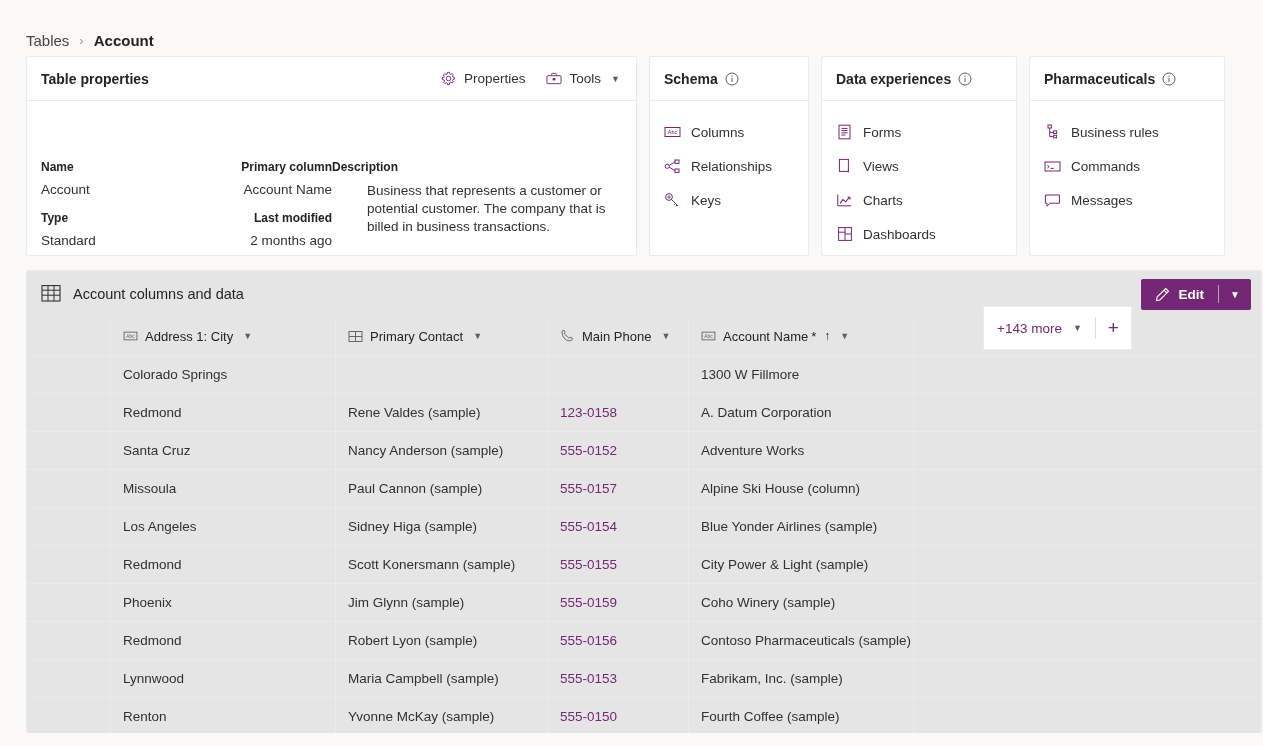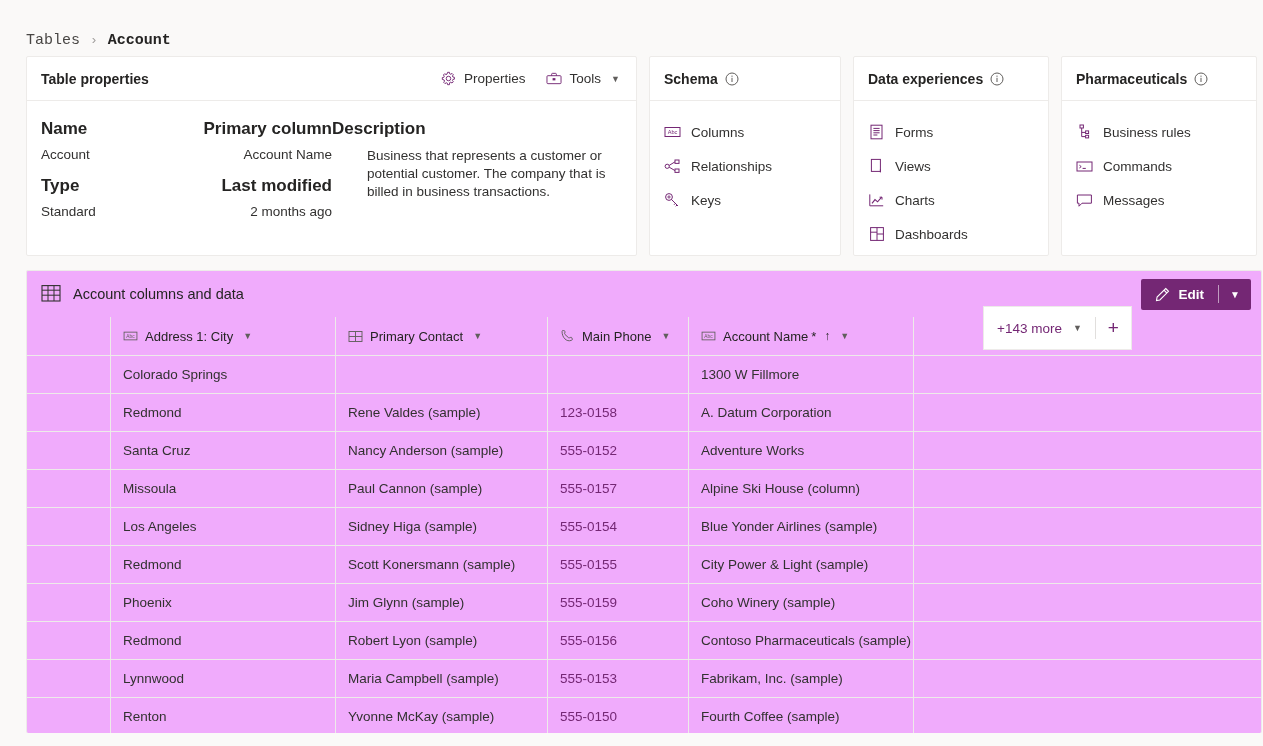--- a/index.html
+++ b/index.html
@@ -7,41 +7,41 @@
     width: 1263px; height: 746px;
     background: #faf9f8;
     font-family: "Liberation Sans", sans-serif;
     color: #323130;
     overflow: hidden;
   }
 
   
   .breadcrumb {
     display: flex; align-items: center; gap: 10px;
-    padding: 24px 0 0 26px; height: 56px; font-family: Liberation Mono, monospace;
+    padding: 24px 0 0 26px; height: 56px;
   }
   .bc-link {
     font-size: 15px; color: #484644; cursor: pointer;
   }
   .bc-sep { font-size: 13px; color: #a19f9d; }
   .bc-current { font-size: 15px; font-weight: 600; color: #252423; }
 
   
   .cards {
     display: flex; gap: 12px; padding: 0 0 0 26px; align-items: stretch;
   }
   .card {
     background: #fff;
     border: 1px solid #edebe9;
     border-radius: 2px;
     height: 200px;
     display: flex; flex-direction: column;
   }
-  .card.props { width: 611px; }
-  .card.schema { width: 192px; }
+  .card.props { width: 611px; gap: 41px; }
+  .card.schema { width: 160px; }
   .card.dataexp { width: 196px; }
   .card.custom { width: 196px; }
 
   .card-head {
     height: 44px; flex: none;
     display: flex; align-items: center;
     padding: 0 14px;
     border-bottom: 1px solid #edebe9;
   }
   .card-title {
@@ -58,39 +58,39 @@
     padding: 3px 2px;
   }
   .chev { font-size: 9px; color: #605e5c; margin-left: 3px; }
 
   
   .props-body { display: flex; padding: 18px 14px 0 14px; }
   .pcol { }
   .pcol.c1 { width: 146px; }
   .pcol.c2 { width: 145px; text-align: right; }
   .pcol.c3 { width: 290px; }
-  .plabel { font-size: 17px; font-weight: 600; color: #252423; margin-bottom: 8px; }
+  .plabel { font-size: 12px; font-weight: 600; color: #252423; margin-bottom: 8px; }
   .pvalue { font-size: 13.5px; color: #323130; margin-bottom: 14px; }
   .pdesc { font-size: 13.5px; color: #323130; line-height: 18px; margin-left: 35px; }
 
   
   .link-list { padding: 14px 0 0 0; display: flex; flex-direction: column; }
   .link-item {
     display: flex; align-items: center; gap: 10px;
     padding: 6px 14px; cursor: pointer;
     font-size: 13.5px; color: #323130;
     height: 34px;
   }
   .li-icon { width: 17px; height: 17px; flex: none; display: flex; align-items: center; justify-content: center; }
 
   
   .grid-section {
     margin: 14px 0 0 26px;
     width: 1236px;
-    background: #f0abfc;
+    background: #e5e5e5;
     border: 1px solid #edebe9;
     border-bottom: none;
     border-radius: 2px;
     height: 463px;
     overflow: hidden;
   }
   .grid-head {
     height: 46px; display: flex; align-items: center; padding: 0 10px 0 14px;
   }
   .grid-head-icon { width: 20px; height: 20px; margin-right: 12px; flex: none; }

